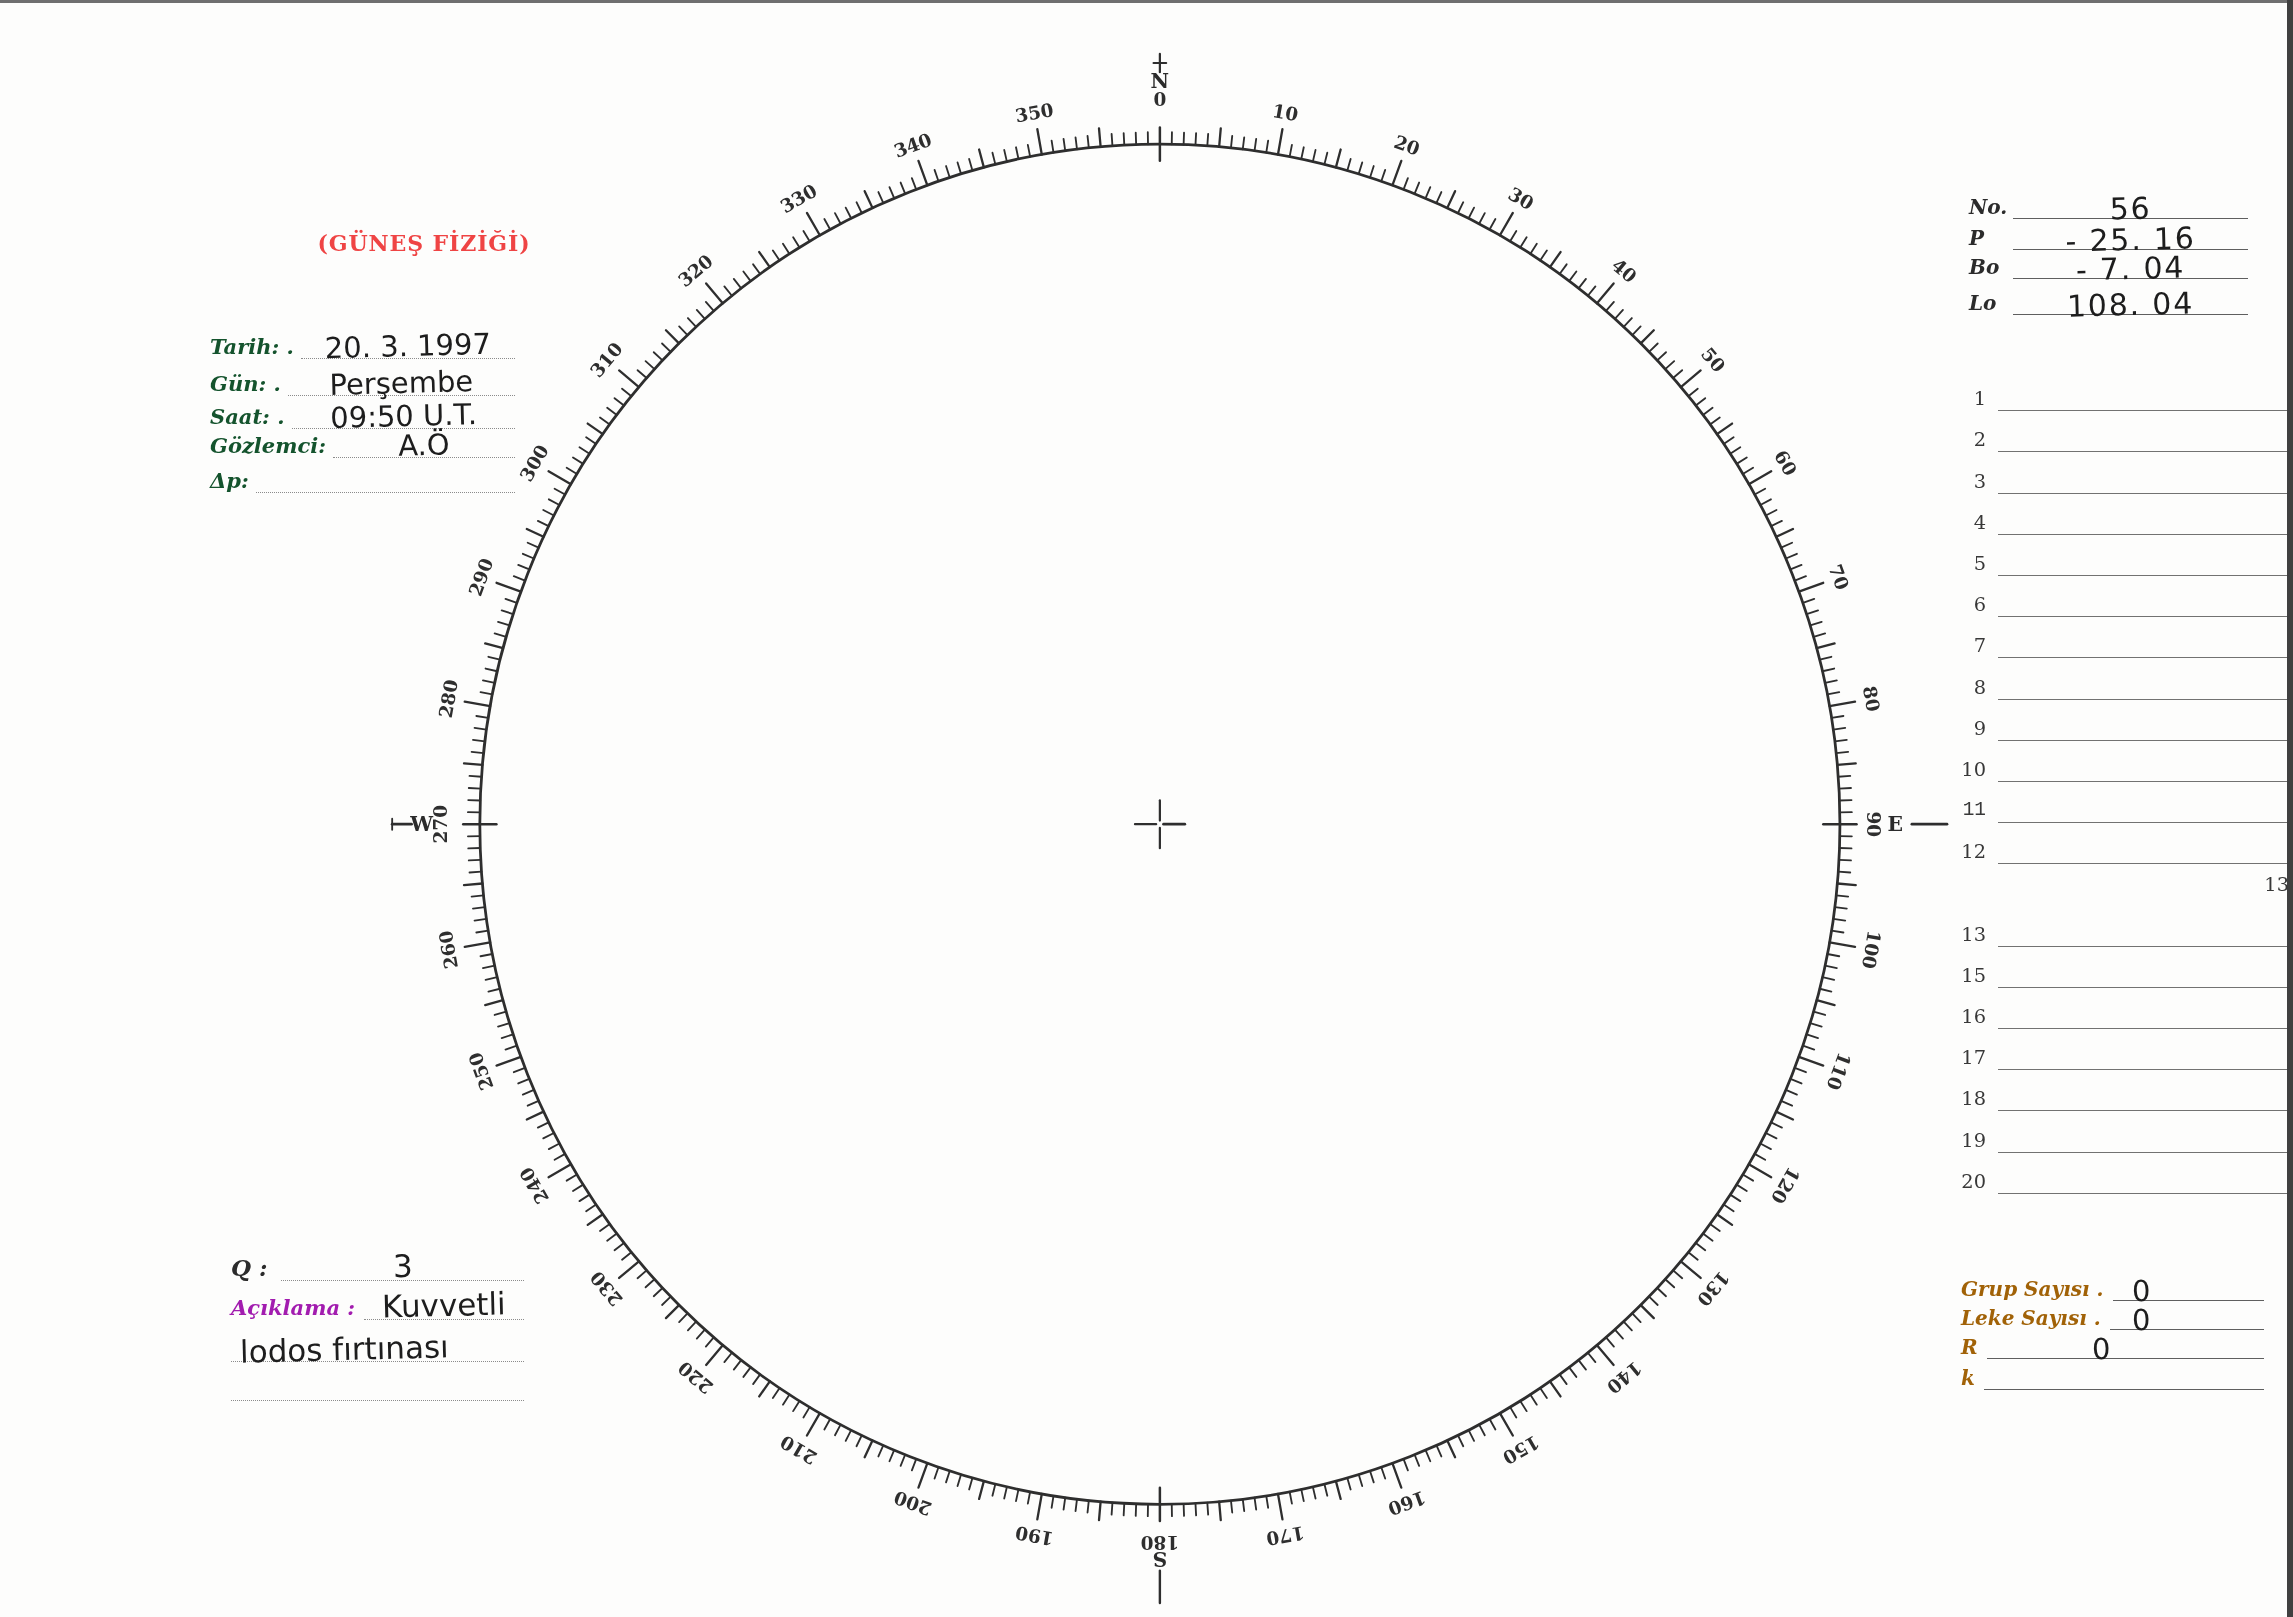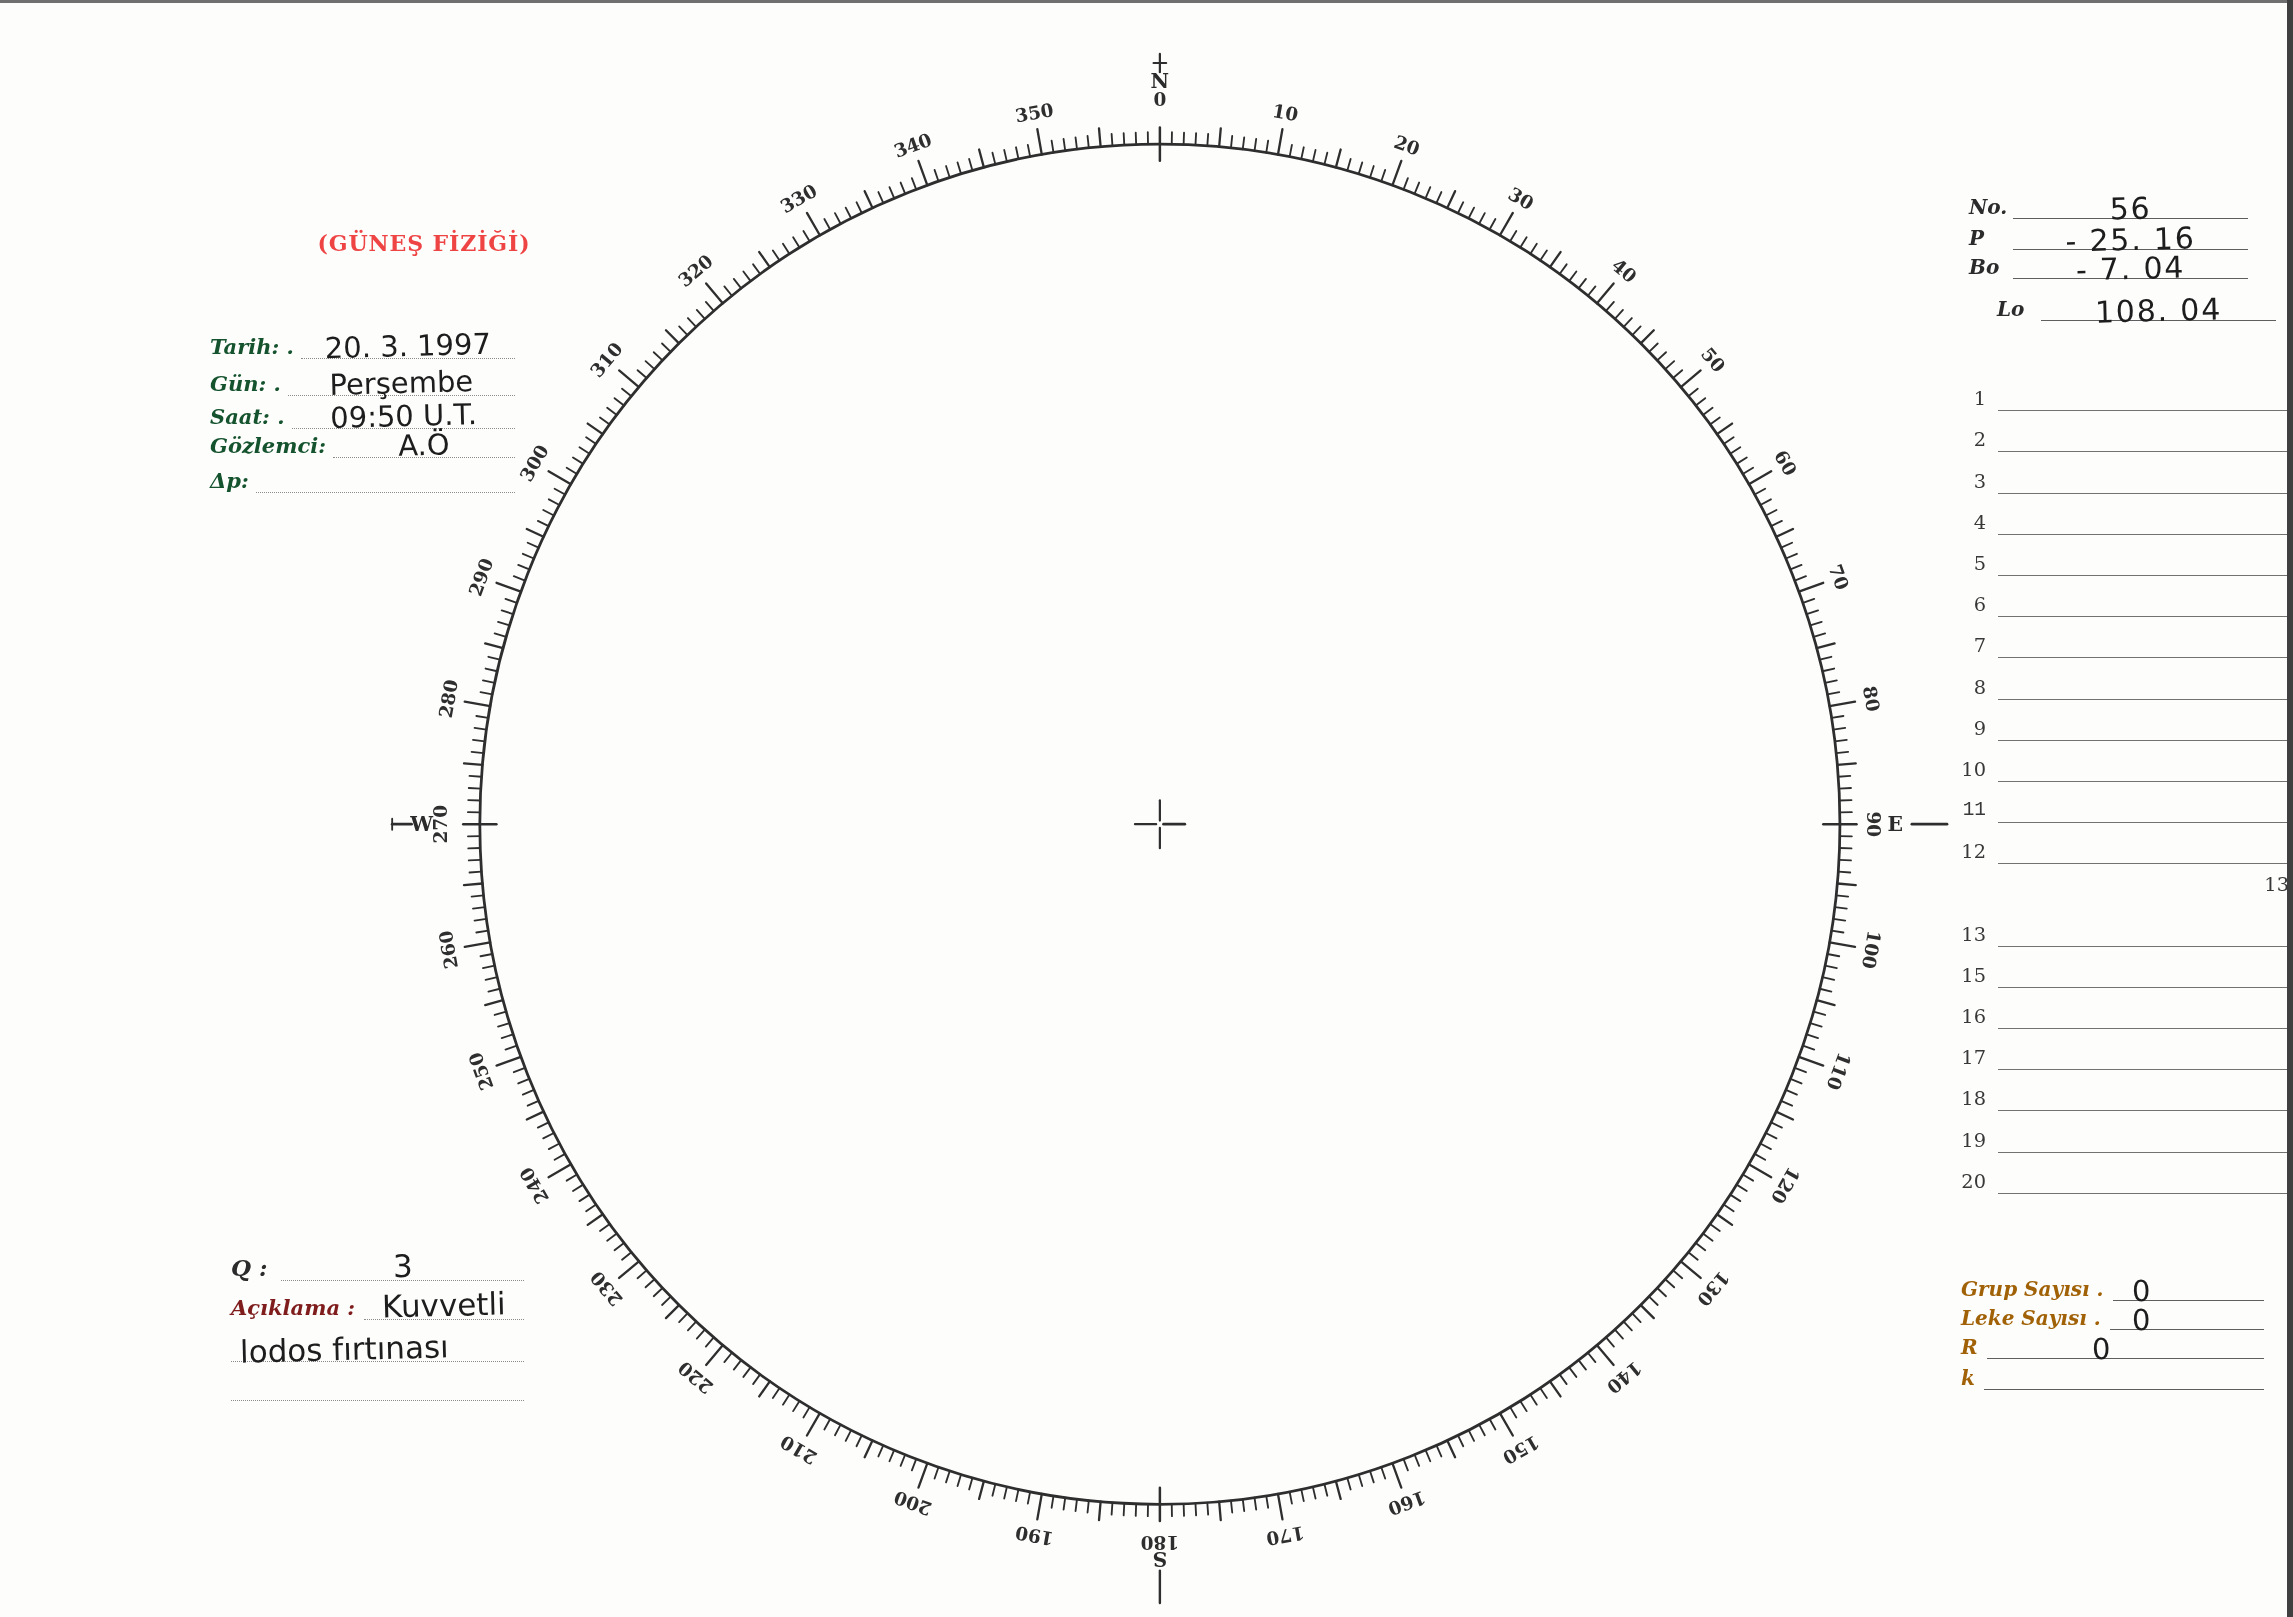--- a/index.html
+++ b/index.html
@@ -43,21 +43,21 @@
   .cline{position:relative;flex:1;border-bottom:1.8px solid rgba(55,55,55,.8);height:100%;}
   .count-row .hw{position:absolute;left:171px;bottom:-7.4px;font-size:29px;}
   .count-row.r-row .hw,.count-row.k-row .hw{left:131px;}
 
   
   .q-row{position:absolute;left:231px;top:1248px;width:293px;height:33px;display:flex;align-items:flex-end;}
   .qlabel{font-size:23px;font-weight:bold;font-style:italic;padding-right:13px;color:#2b2b2b;white-space:nowrap;}
   .qline{position:relative;flex:1;border-bottom:1.8px dotted #8b8b8b;height:100%;}
   .qline .hw{position:absolute;left:0;right:0;bottom:-3.7px;text-align:center;font-size:31px;}
   .remark-row{position:absolute;left:231px;top:1285px;width:293px;height:35px;display:flex;align-items:flex-end;}
-  .remark-label{font-size:21px;font-weight:bold;font-style:italic;padding-right:9.2px;color:#7f1d1d;white-space:nowrap;}
+  .remark-label{font-size:21px;font-weight:bold;font-style:italic;padding-right:9.2px;color:#a21caf;white-space:nowrap;}
   .remark-line2{position:absolute;left:231px;top:1326px;width:293px;height:35px;border-bottom:1.8px dotted #8b8b8b;}
   .remark-line2 .hw{position:absolute;left:9.2px;bottom:-5.5px;font-size:31px;}
   .remark-line3{position:absolute;left:231px;top:1381px;width:293px;height:18.5px;border-bottom:1.8px dotted #8b8b8b;}
 
   
   .dial-label{font-family:"DejaVu Serif", serif;font-size:20px;font-weight:bold;fill:#2e2e2e;}
   .dial-cardinal{font-family:"DejaVu Serif", serif;font-size:22px;font-weight:bold;fill:#2b2b2b;}
 </style>
 </head>
 <body>
@@ -113,21 +113,21 @@
     <span class="pline">
         <span class="hw">- 25. 16</span>
       </span>
   </div>
   <div class="param-row" style="top:248px;">
     <span class="plabel">Bo</span>
     <span class="pline">
         <span class="hw">- 7. 04</span>
       </span>
   </div>
-  <div class="param-row" style="top:290px;margin-left:28px;">
+  <div class="param-row" style="top:284px;">
     <span class="plabel">Lo</span>
     <span class="pline">
         <span class="hw">108. 04</span>
       </span>
   </div>
 
   <div id="worksheet">
       <div class="ws-row" style="top: 381px;">
         <span class="ws-num">1</span>
         <span class="ws-line"></span>

